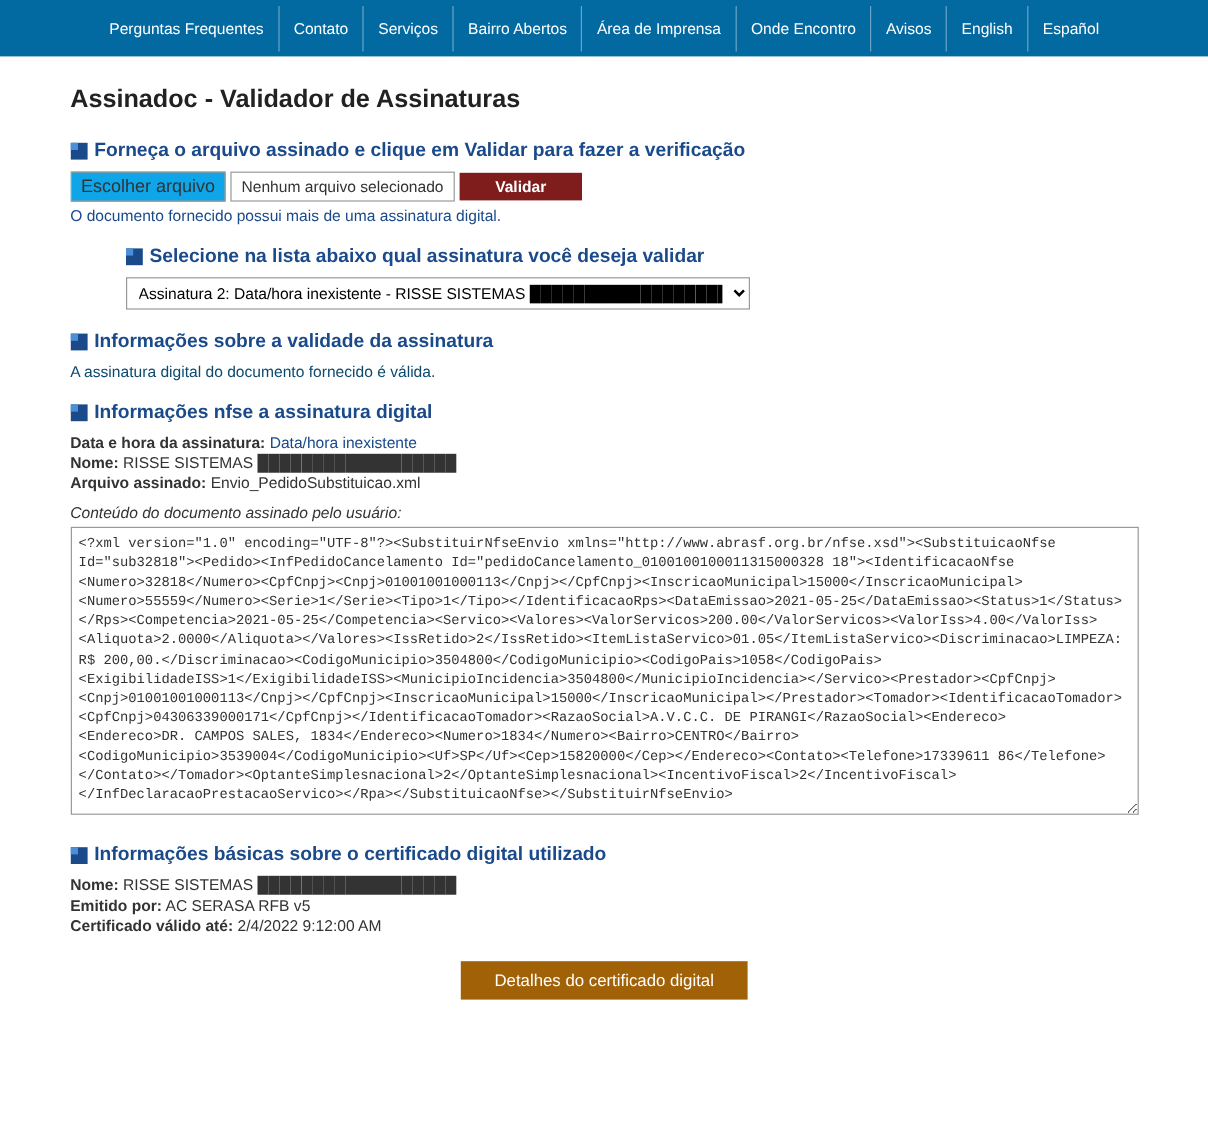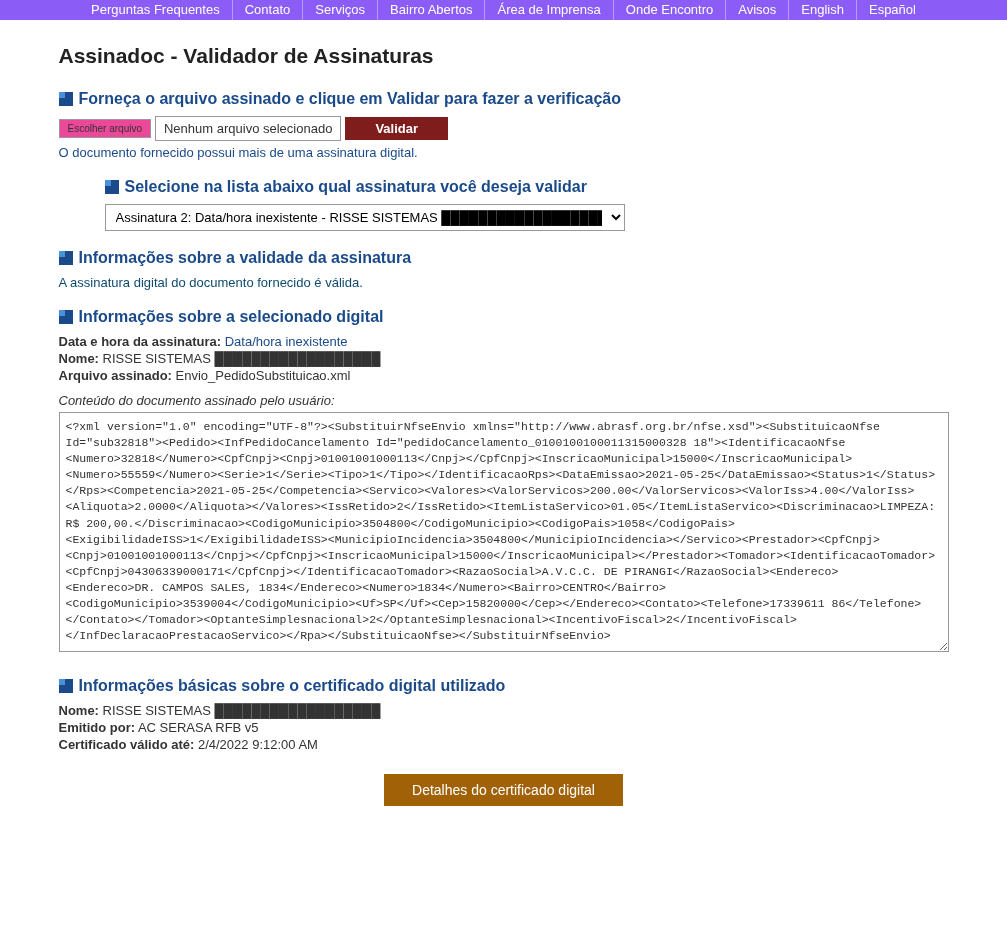--- a/index.html
+++ b/index.html
@@ -1,25 +1,25 @@
 <!DOCTYPE html>
 <html><head>
   <meta charset="utf-8">
   <style>
     * { box-sizing: border-box; margin: 0; padding: 0; }
     body { font-family: Arial, sans-serif; font-size: 14px; color: #333; background: #fff; }
 
     
     #top-nav {
-      background: #8b5cf6;
+      background: #0369a1;
       display: flex;
       justify-content: center;
       align-items: center;
       padding: 0 10px;
-      height: 20px;
+      height: 47px;
     }
     #top-nav a {
       color: #fff;
       text-decoration: none;
       font-size: 13px;
       padding: 0 12px;
       border-right: 1px solid rgba(255,255,255,0.4);
       line-height: 38px;
     }
     #top-nav a:last-child { border-right: none; }
@@ -68,24 +68,24 @@
 
     
     #file-section { margin-bottom: 18px; }
     #file-upload-row {
       display: flex;
       align-items: center;
       gap: 4px;
       margin-bottom: 4px;
     }
     #choose-file-btn {
-      background: #ec4899;
+      background: #0ea5e9;
       border: 1px solid #999;
       padding: 3px 8px;
-      font-size: 10px;
+      font-size: 15px;
       cursor: pointer;
       color: #333;
     }
     #no-file-label {
       font-size: 13px;
       color: #333;
       padding: 4px 8px;
       border: 1px solid #999;
       background: #fff;
       min-width: 140px;
@@ -228,21 +228,21 @@
     <div class="section-header">
       <span class="section-icon"></span>
       <span class="section-title">Informações sobre a validade da assinatura</span>
     </div>
     <div class="validity-text">A assinatura digital do documento fornecido é válida.</div>
   </div>
 
   <div id="sig-info-section" class="section-block">
     <div class="section-header">
       <span class="section-icon"></span>
-      <span class="section-title">Informações sobre a selecionado digital</span>
+      <span class="section-title">Informações nfse a assinatura digital</span>
     </div>
     <div class="info-row">
       <span class="info-label">Data e hora da assinatura:</span>
       <span class="info-value blue">Data/hora inexistente</span>
     </div>
     <div class="info-row">
       <span class="info-label">Nome:</span>
       <span class="info-value">RISSE SISTEMAS ██████████████████</span>
     </div>
     <div class="info-row">

